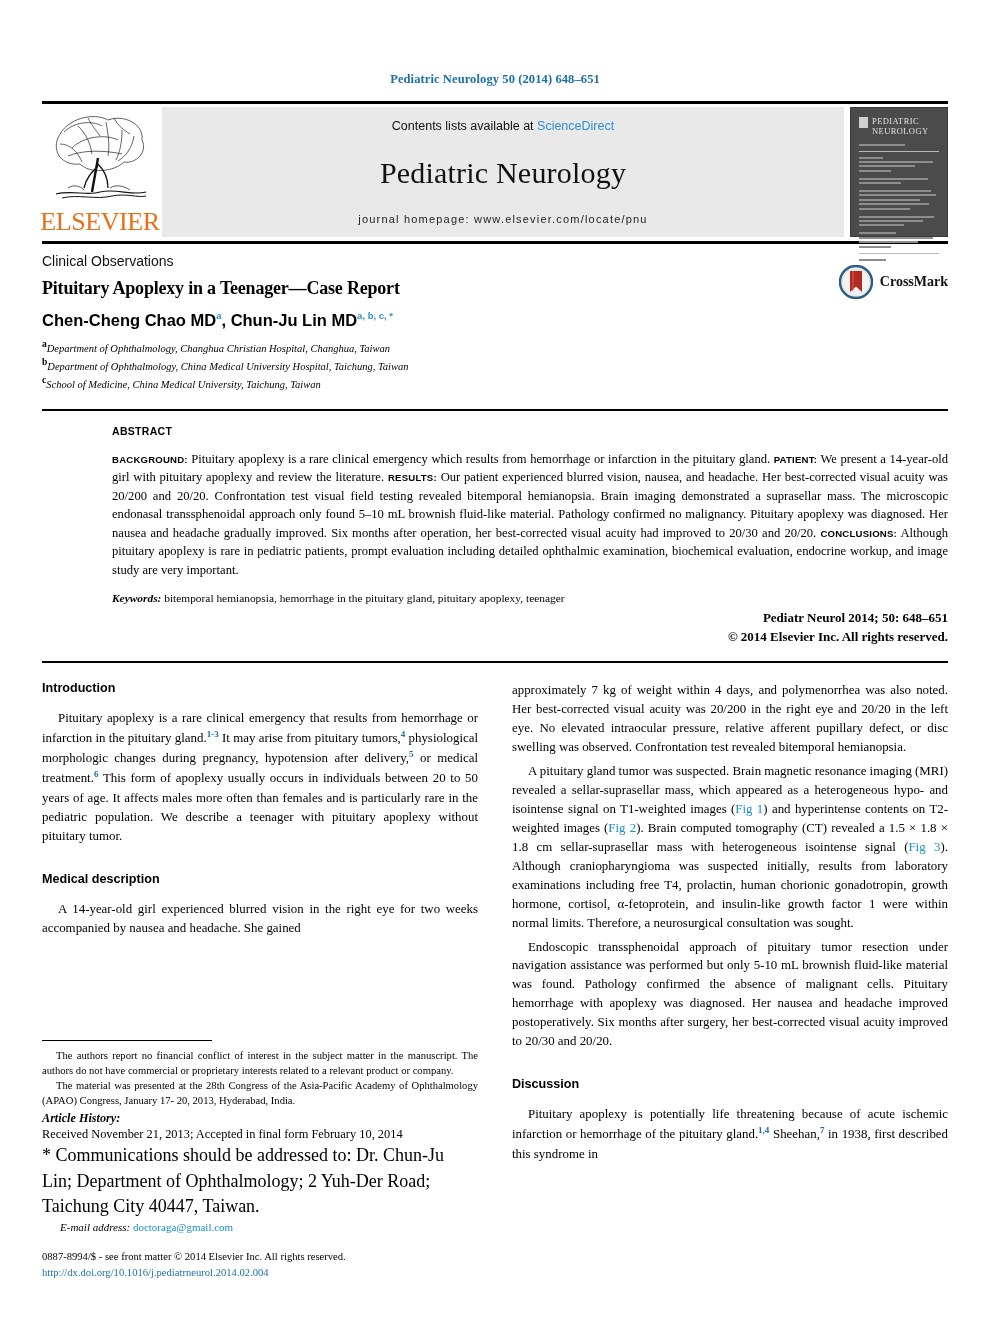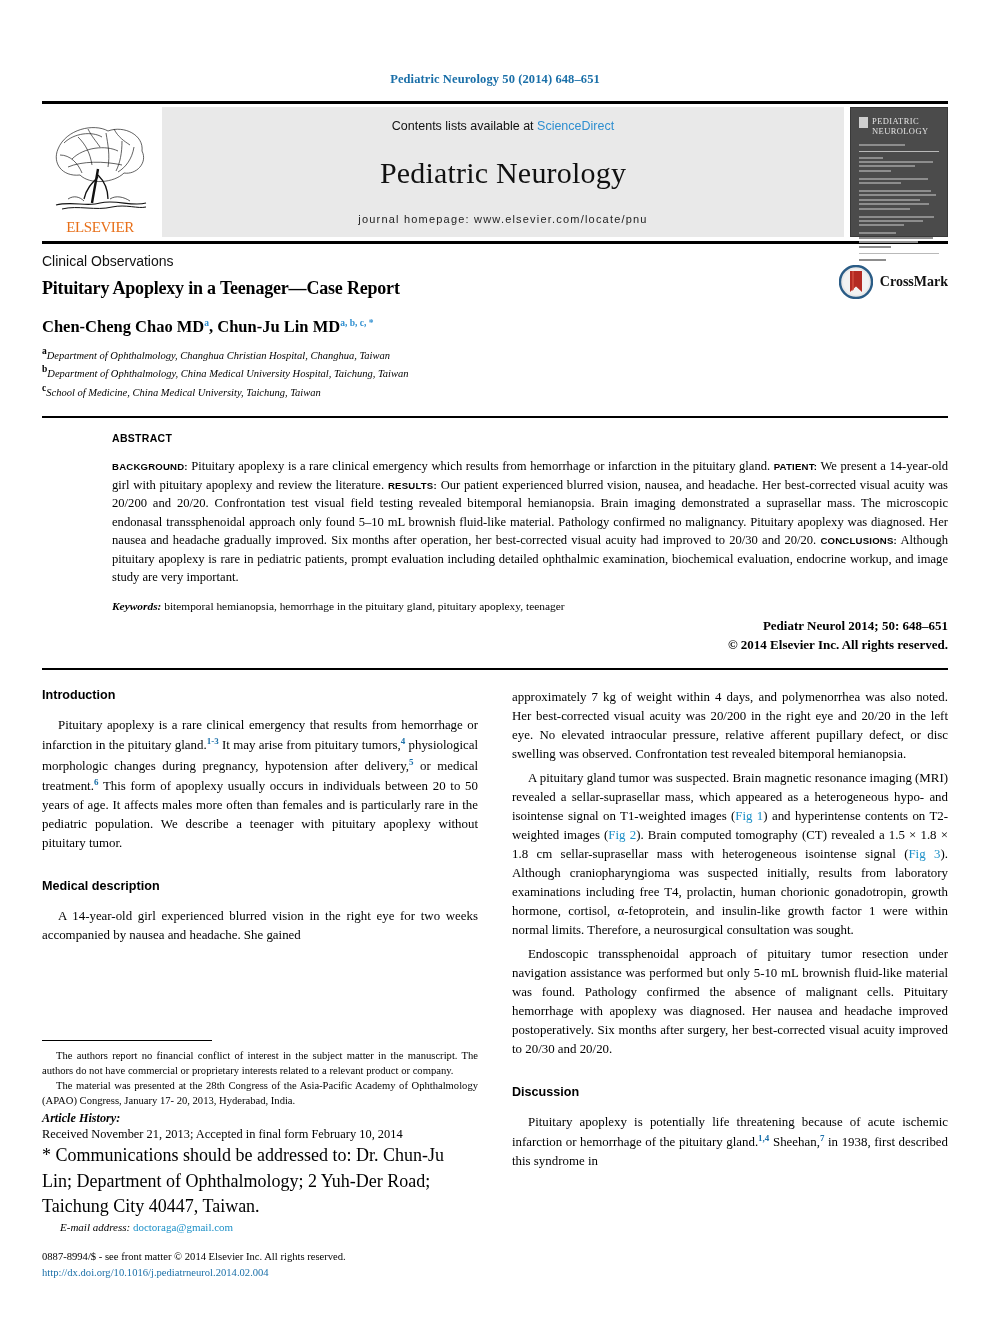--- a/index.html
+++ b/index.html
@@ -39,21 +39,21 @@
     flex: 0 0 116px;
     display: flex;
     flex-direction: column;
     align-items: center;
     justify-content: flex-end;
     padding-bottom: 2px;
   }
   .tree-svg { display:block; }
   .elsevier-word {
     font-family: "Liberation Serif", serif;
-    font-size: 15px;
+    font-size: 26px;
     letter-spacing: -0.4px;
     color: #e8701a;
     font-weight: 400;
     line-height: 1;
     margin-top: 1px;
   }
   .banner-center {
     flex: 1 1 auto;
     background: #e9e9e9;
     display: flex;
@@ -89,24 +89,24 @@
   .titleblock { margin: 9px 42px 0 42px; position: relative; }
   .section-kicker { font-family:"Liberation Sans", sans-serif; font-size: 14px; color:#111; }
   .article-title {
     font-family:"Liberation Serif", serif;
     font-weight: bold;
     font-size: 18px;
     margin-top: 9px;
     letter-spacing: -0.2px;
   }
   .authors {
-    font-family:Liberation Serif, serif;
+    font-family:Liberation Sans, sans-serif;
     font-weight: bold;
     font-size: 16.5px;
-    margin-top: 18px;
+    margin-top: 11px;
   }
   .authors sup, .aff sup { color:#2f8fd0; font-size: 9.5px; font-weight:bold; }
   .affils { margin-top: 8px; }
   .aff {
     font-family:"Liberation Serif", serif;
     font-style: italic;
     font-size: 10.5px;
     line-height: 1.42;
   }
   .aff sup { color:#000; font-style: normal; font-weight:bold; }

